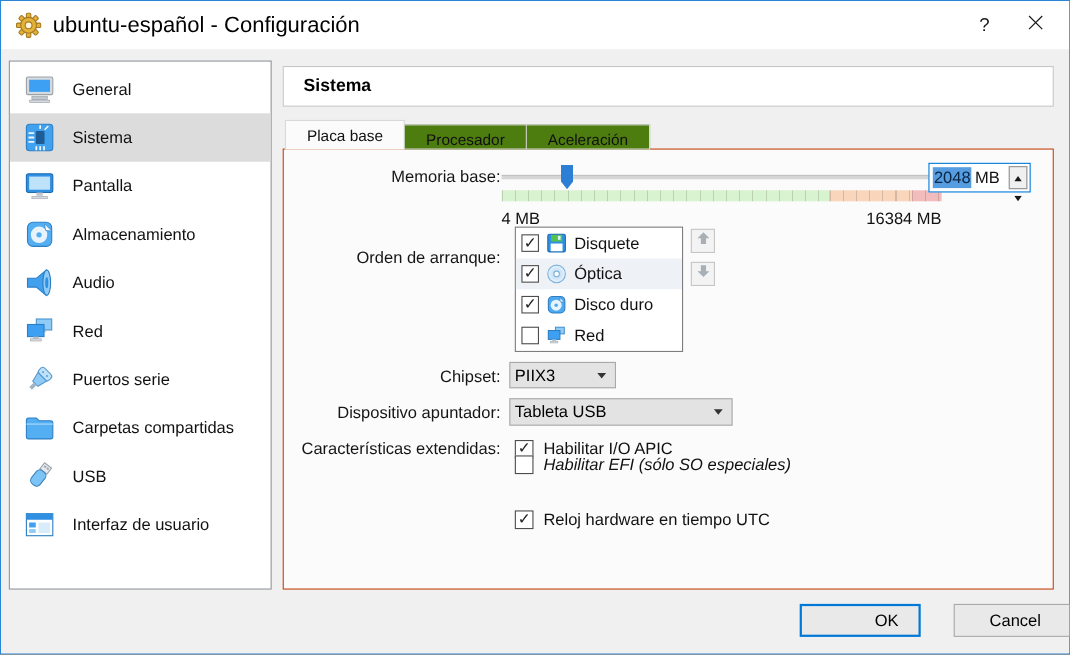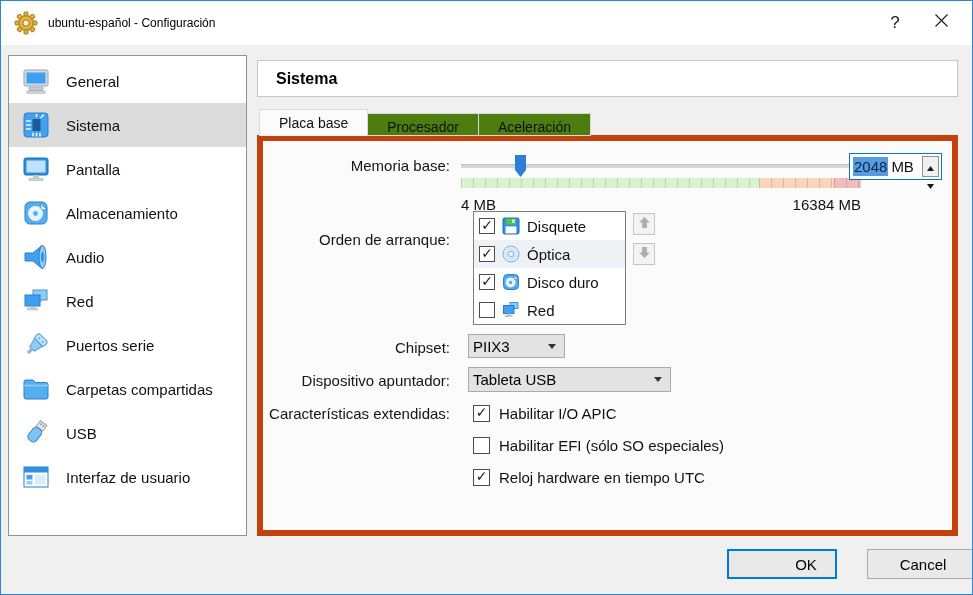--- a/index.html
+++ b/index.html
@@ -10,21 +10,21 @@
     position:relative; width:973px; height:595px;
     background:#f0f0f0; border:1px solid #2b86d6; overflow:hidden;
   }
 
   
   .titlebar {
     position:absolute; left:0; top:0; right:0; height:44px;
     background:#ffffff; display:flex; align-items:center; padding-left:13px;
   }
   .titlebar .gear { width:24px; height:24px; display:flex; }
-  .titlebar .ttl { margin-left:10px; font-size:12px; color:#000; }
+  .titlebar .ttl { margin-left:10px; font-size:20px; color:#000; }
   .titlebar .spacer { flex:1; }
   .cap-btn { width:46px; height:44px; display:flex; align-items:center; justify-content:center;
              font-size:17px; color:#1a1a1a; }
   .cap-btn.close { margin-right:8px; }
 
   
   .bodyarea { position:absolute; left:0; top:44px; right:0; bottom:0; background:#f0f0f0; }
 
   
   .sidebar {
@@ -45,21 +45,21 @@
 
   
   .tabs { position:absolute; left:258px; top:64px; height:27px; display:flex; align-items:flex-end; z-index:2; }
   .tab { font-size:14px; color:#111; padding:0 19px; display:flex; align-items:center; justify-content:center; }
   .tab.active { height:27px; background:#fbfbfb; border:1px solid #d9d9d9; border-bottom:none; }
   .tab.idle { height:23px; background:#4d7c0f; border:1px solid #d9d9d9; border-left:none;align-items:flex-end; }
 
   
   .panel {
     position:absolute; left:256px; top:90px; width:701px; height:401px;
-    background:#fbfbfb; border:6px solid #c2410c;
+    background:#fbfbfb; border:1px solid #c2410c;
   }
   .flabel { position:absolute; right:502px; font-size:15px; color:#151515; white-space:nowrap; }
 
   
   .slider { position:absolute; left:198px; top:10px; width:400px; height:48px; }
   .groove { position:absolute; left:0; top:13px; width:100%; height:4px; background:#d6d6d6; border-top:1px solid #c2c2c2; }
   .handle { position:absolute; left:54px; top:4px; width:11px; height:22px; background:#2c7fd4;
             clip-path:polygon(0 0,100% 0,100% 68%,50% 100%,0 68%); }
   .scale { position:absolute; left:0; top:27px; height:10px; display:flex; width:100%; }
   .seg { height:100%; background-image:repeating-linear-gradient(to right, rgba(0,0,0,0.14) 0 1px, transparent 1px 12px); }
@@ -417,21 +417,21 @@
       </div>
 
       <span class="flabel" style="top:264px;">Características extendidas:</span>
 
       <div class="feat-row" style="top:262px;">
         <span class="cb big">
             <span class="mark">✓</span>
           </span>
         <span class="ftext">Habilitar I/O APIC</span>
       </div>
-      <div class="feat-row" style="top:294px;">
+      <div class="feat-row" style="top:276px;font-style:italic;">
         <span class="cb big">
             <span class="mark"></span>
           </span>
         <span class="ftext">Habilitar EFI (sólo SO especiales)</span>
       </div>
       <div class="feat-row" style="top:326px;">
         <span class="cb big">
             <span class="mark">✓</span>
           </span>
         <span class="ftext">Reloj hardware en tiempo UTC</span>

